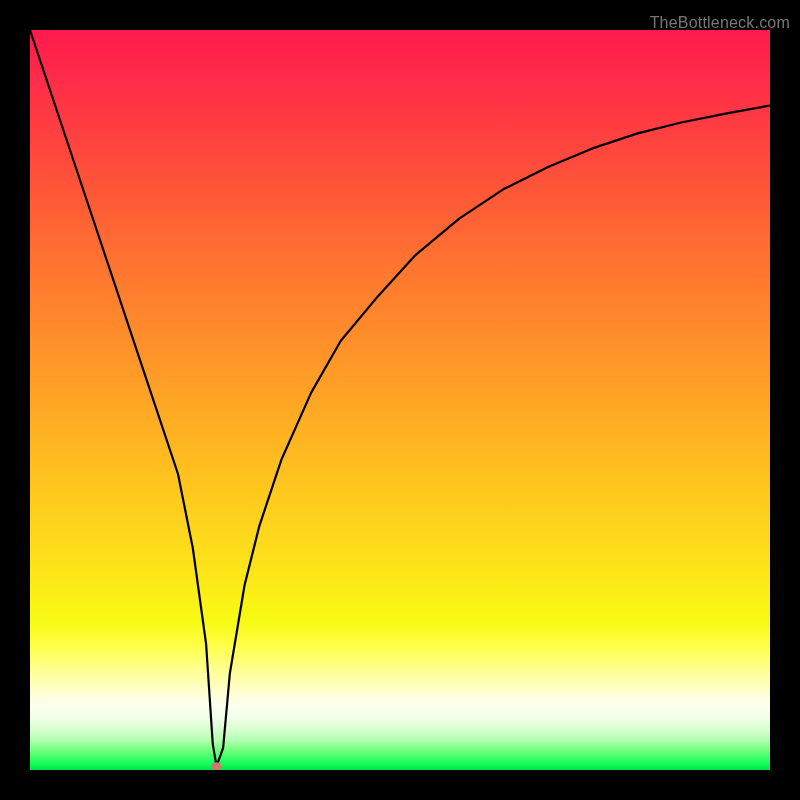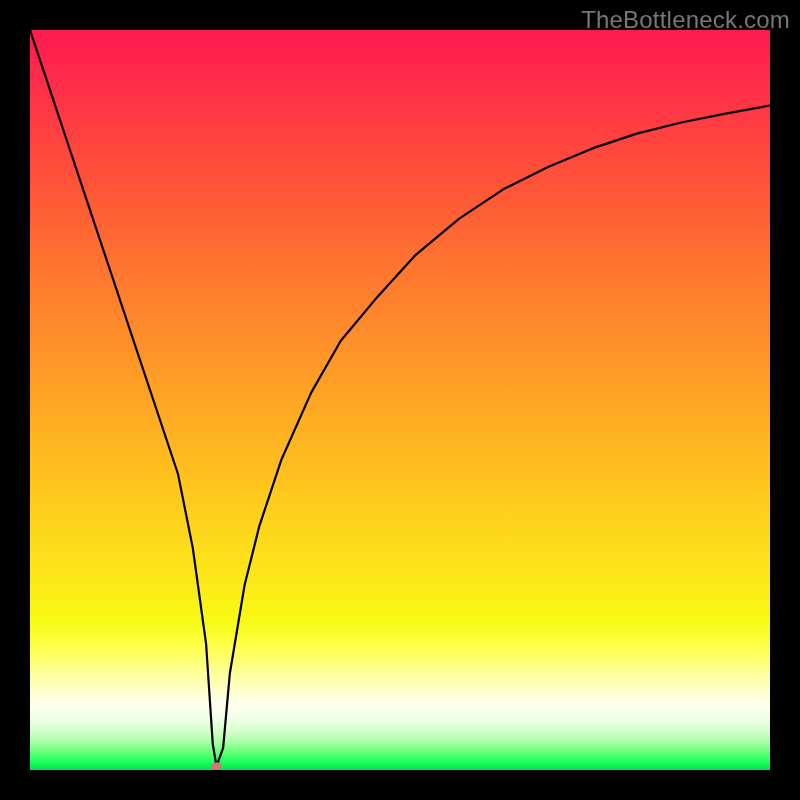--- a/index.html
+++ b/index.html
@@ -14,24 +14,24 @@
   .frame {
     position: absolute;
     top: 0;
     left: 0;
     width: 800px;
     height: 800px;
     background: #000;
   }
   .watermark {
     position: absolute;
-    top: 6px;
+    top: 14px;
     right: 10px;
     color: #777;
-    font-size: 24px;
+    font-size: 16px;
     font-weight: 500;
     letter-spacing: 0.2px;
   }
   .plot {
     position: absolute;
     left: 30px;
     top: 30px;
     width: 740px;
     height: 740px;
     background: linear-gradient(to bottom,

